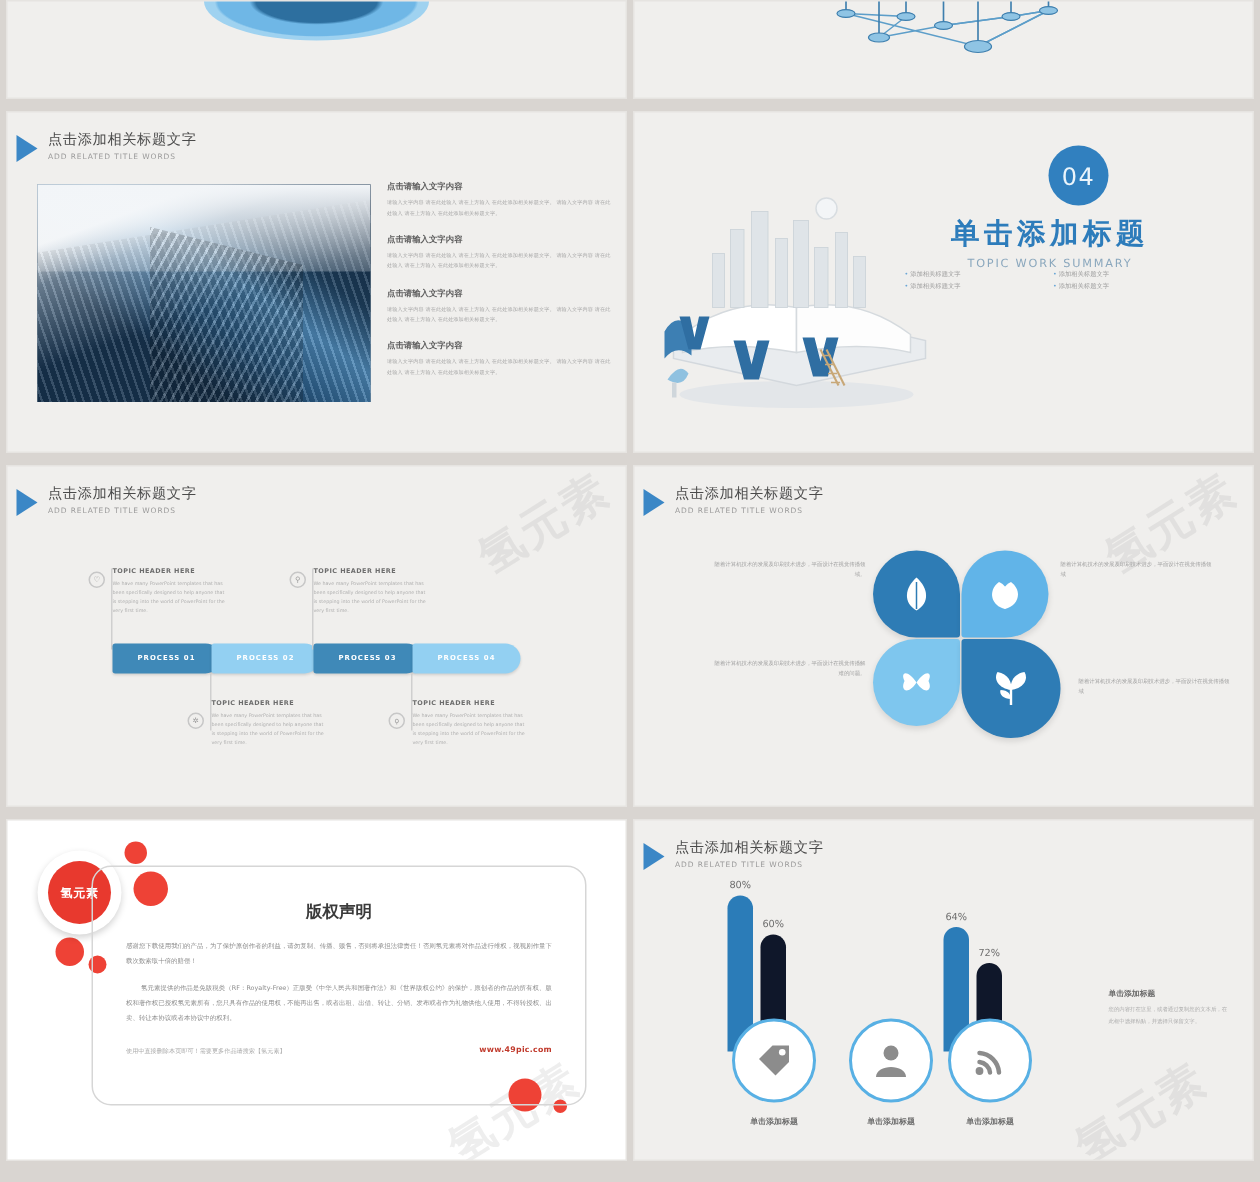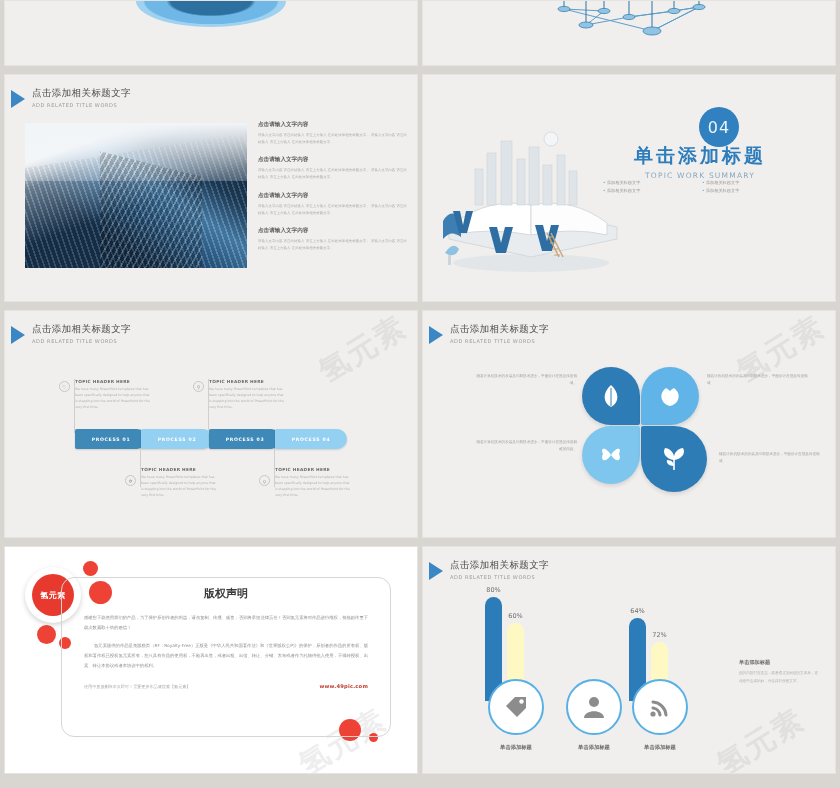--- a/index.html
+++ b/index.html
@@ -66,21 +66,21 @@
   }
   .photo .sky{ position:absolute; left:0; top:0; width:100%; height:40%;
     background:linear-gradient(180deg,#f2f5f8 0%, rgba(242,245,248,.25) 100%); }
   .txtcol{ position:absolute; left:253px; top:46px; width:152px; }
   .tblk{ margin-bottom:10px; }
   .tblk h4{ font-size:5.6px; color:#5d5d5d; font-weight:bold; margin-bottom:3px;}
   .tblk p{ font-size:3.4px; color:#a8a8a8; line-height:2.1; letter-spacing:.1px;}
 
   
   .bookart{ position:absolute; left:8px; top:40px; width:200px; height:165px;}
-  .c04{ position:absolute; right:96px; top:32px; width:40px; height:40px; border-radius:50%;
+  .c04{ position:absolute; right:96px; top:22px; width:40px; height:40px; border-radius:50%;
         background:#3180bf; color:#eaf4fb; font-size:16px; display:flex;align-items:center;justify-content:center;
         letter-spacing:1px;}
   .bigtitle{ position:absolute; right:40px; top:68px; width:190px; text-align:center;}
   .bigtitle .cn{ font-size:19px; font-weight:bold; color:#2d7cbb; letter-spacing:3px;}
   .bigtitle .en{ font-size:7.5px; color:#8aa7bd; letter-spacing:1.2px; margin-top:2px;}
   .bl{ position:absolute; right:40px; top:105px; width:192px;
        display:grid; grid-template-columns:1fr 1fr; gap:3px 6px;}
   .bl span{ font-size:4.2px; color:#9b9b9b; }
   .bl span::before{ content:"• "; color:#6aa6d6; }
 
@@ -111,37 +111,37 @@
   .cslide{ background:#fff; }
   .cbox{ position:absolute; left:56px; top:30px; width:330px; height:160px;
          border:1px solid #d6d6d6; border-radius:13px;}
   .logo{ position:absolute; left:20px; top:20px; width:56px;height:56px;border-radius:50%;
          background:#fff; box-shadow:0 2px 5px rgba(0,0,0,.18);
          display:flex;align-items:center;justify-content:center;}
   .logo i{ width:42px;height:42px;border-radius:50%;background:#e8392e;
            display:flex;align-items:center;justify-content:center;color:#fff;
            font-size:8px; font-style:normal; font-weight:bold; letter-spacing:.5px;}
   .dot{ position:absolute; border-radius:50%; background:#ee4236;}
-  .ctitle{ text-align:center; font-size:11px; font-weight:bold; color:#3a3a3a; margin-top:8px;}
+  .ctitle{ text-align:center; font-size:11px; font-weight:bold; color:#3a3a3a; margin-top:22px;}
   .cbody{ padding:0 22px; margin-top:12px;}
   .cbody p{ font-size:4.3px; color:#8d8d8d; line-height:2.35; text-align:justify;}
   .cbody p.i{ text-indent:10px; margin-top:8px;}
   .cfoot{ display:flex; justify-content:space-between; align-items:center;
           padding:0 22px; margin-top:12px;}
   .cfoot .l{ font-size:4.1px; color:#aaa; }
   .cfoot .r{ font-size:5.2px; color:#c0392b; font-weight:bold; letter-spacing:.2px;}
 
   
   .chart{ position:absolute; left:54px; top:36px; width:250px; height:170px;}
   .grp{ position:absolute; width:78px; bottom:0; }
   .bars{ position:absolute; bottom:52px; left:8px; width:62px; height:108px;
          display:flex; align-items:flex-end; gap:5px; }
   .bar{ width:17px; border-radius:9px 9px 0 0; position:relative;}
   .bar.d{ background:#2b7cb8; }
-  .bar.l{ background:#fef9c3; }
+  .bar.l{ background:#0f172a; }
   .bar span{ position:absolute; top:-11px; left:50%; transform:translateX(-50%);
              font-size:6.5px; color:#6e6e6e; white-space:nowrap;}
   .circ{ position:absolute; bottom:18px; left:11px; width:56px;height:56px;border-radius:50%;
          background:#fff; border:2.4px solid #58b0e4; display:flex;align-items:center;justify-content:center;}
   .clbl{ position:absolute; bottom:2px; left:0; width:78px; text-align:center;
          font-size:5.3px; font-weight:bold; color:#6b6b6b;}
   .side{ position:absolute; right:16px; top:112px; width:80px;}
   .side h5{ font-size:5.2px; font-weight:bold; color:#6b6b6b; margin-bottom:4px;}
   .side p{ font-size:3.6px; color:#aeaeae; line-height:2.1;}
 </style>

